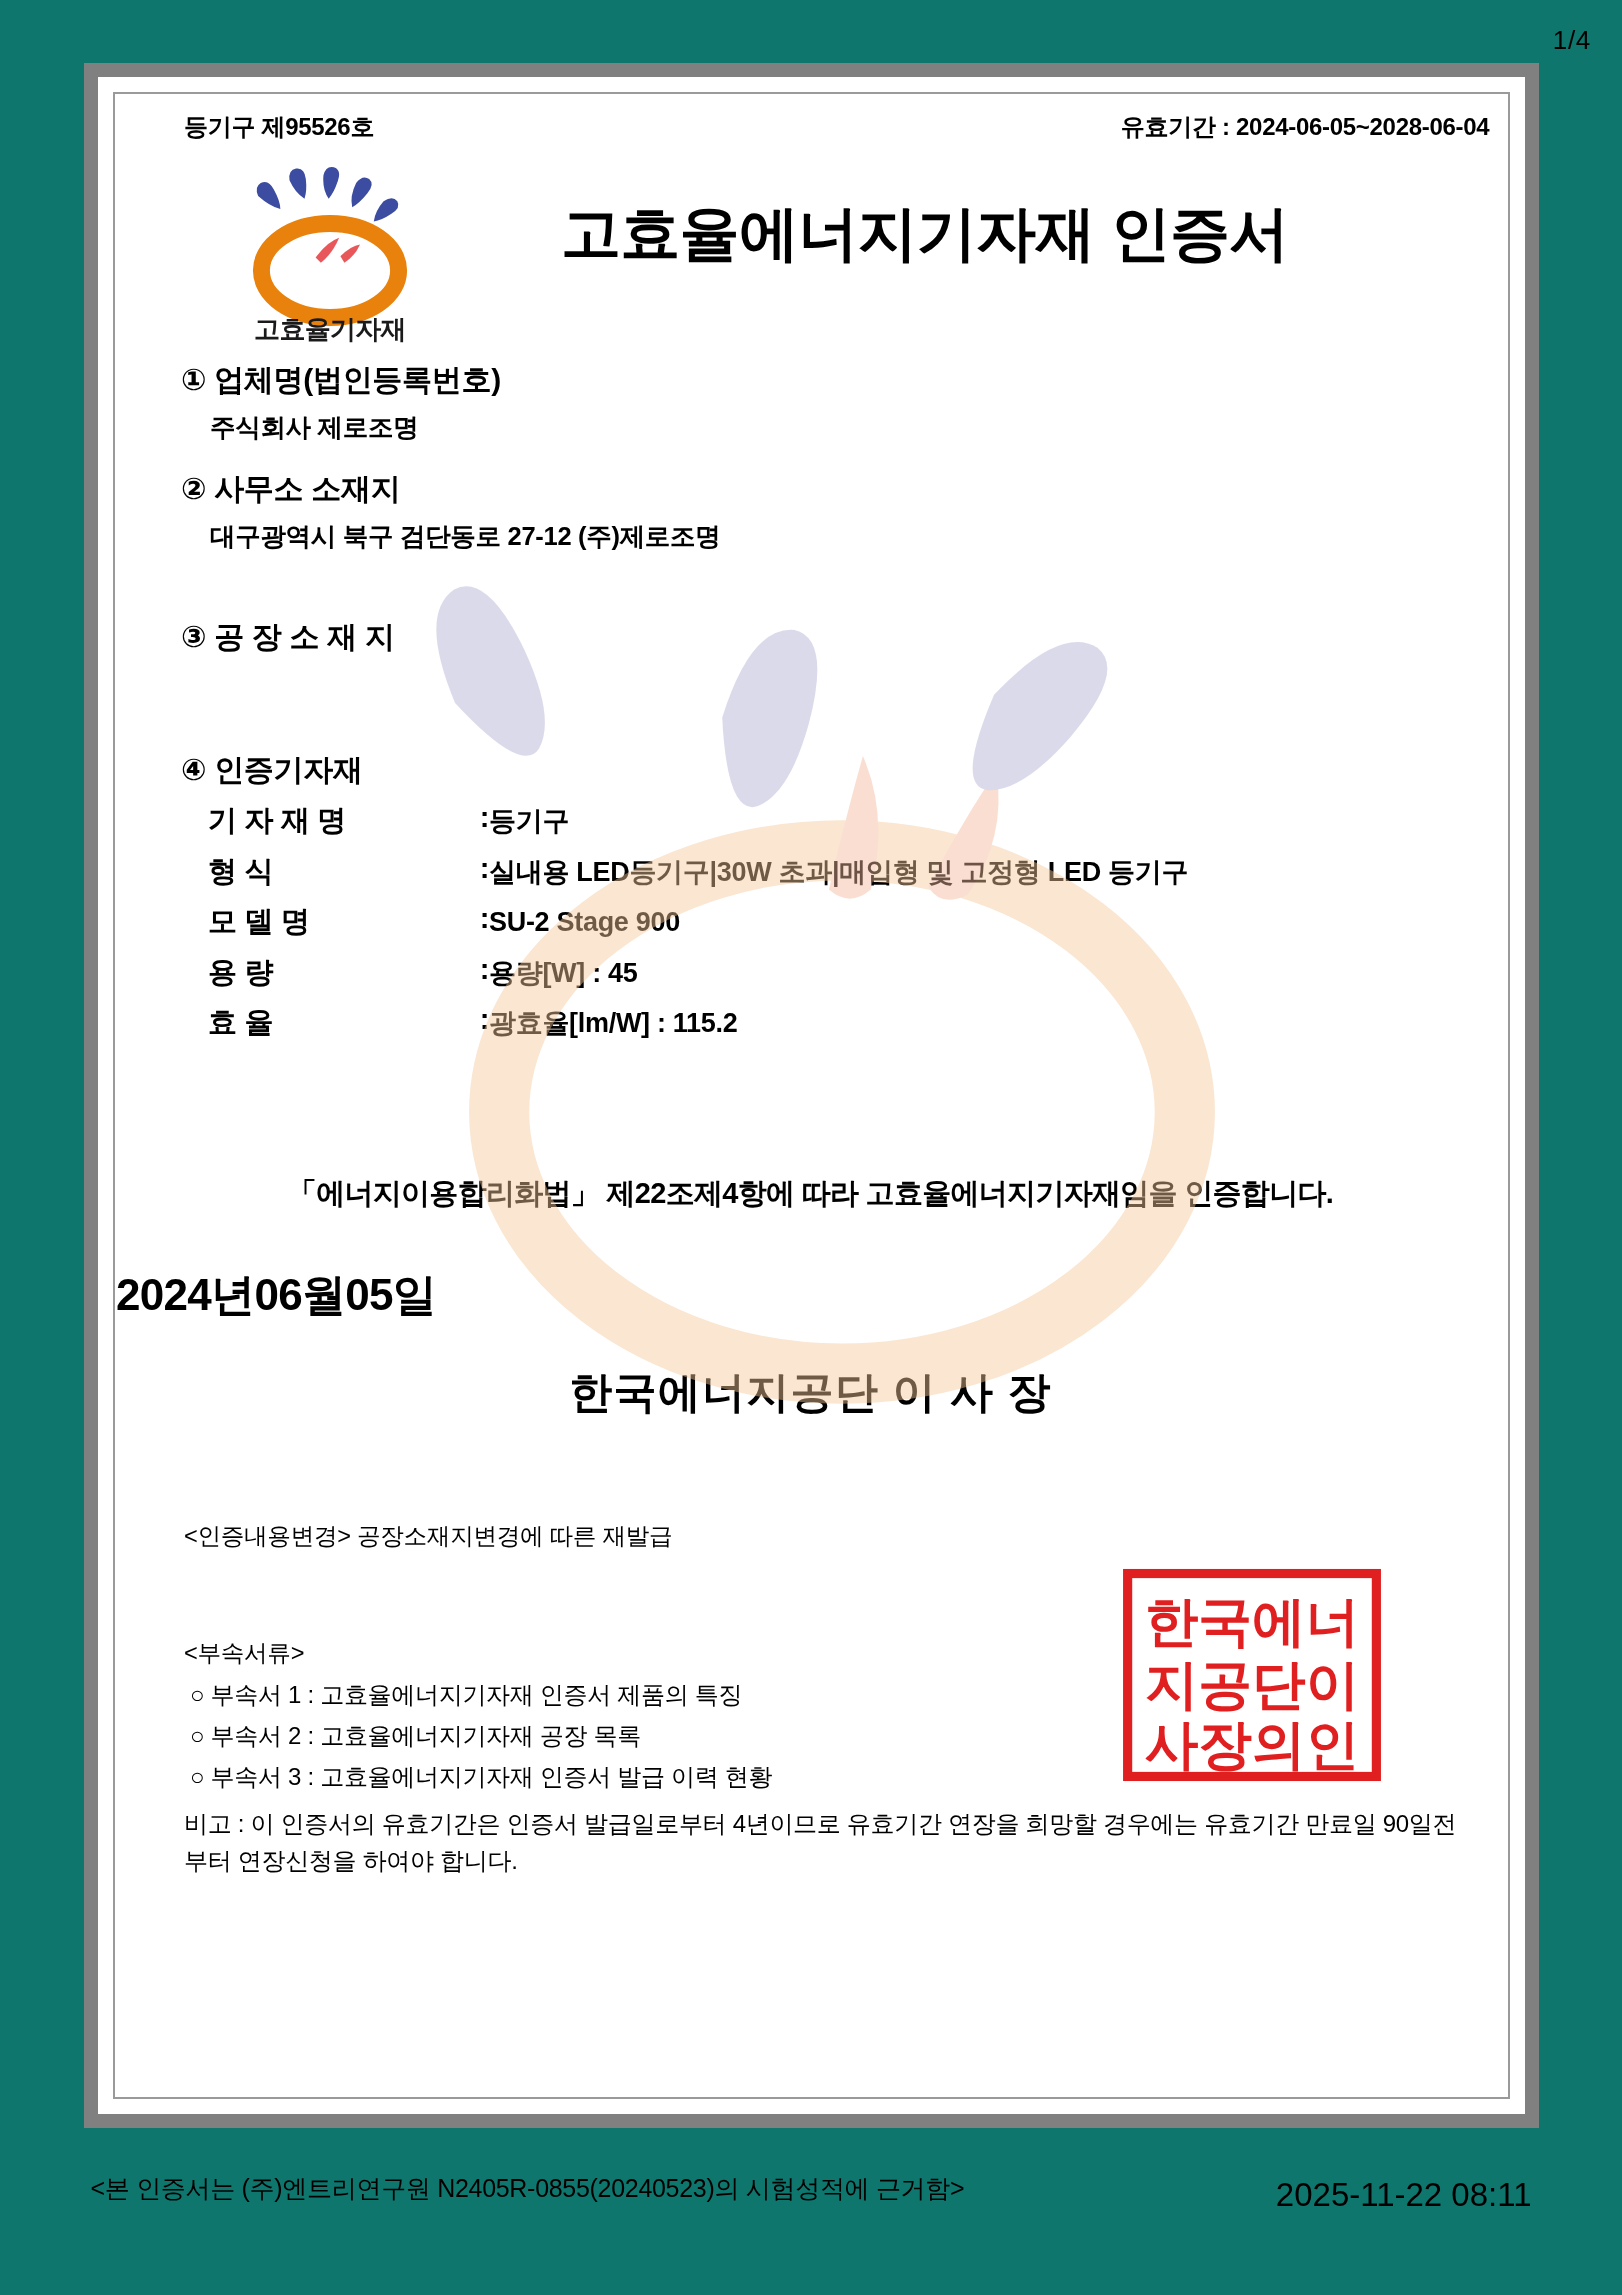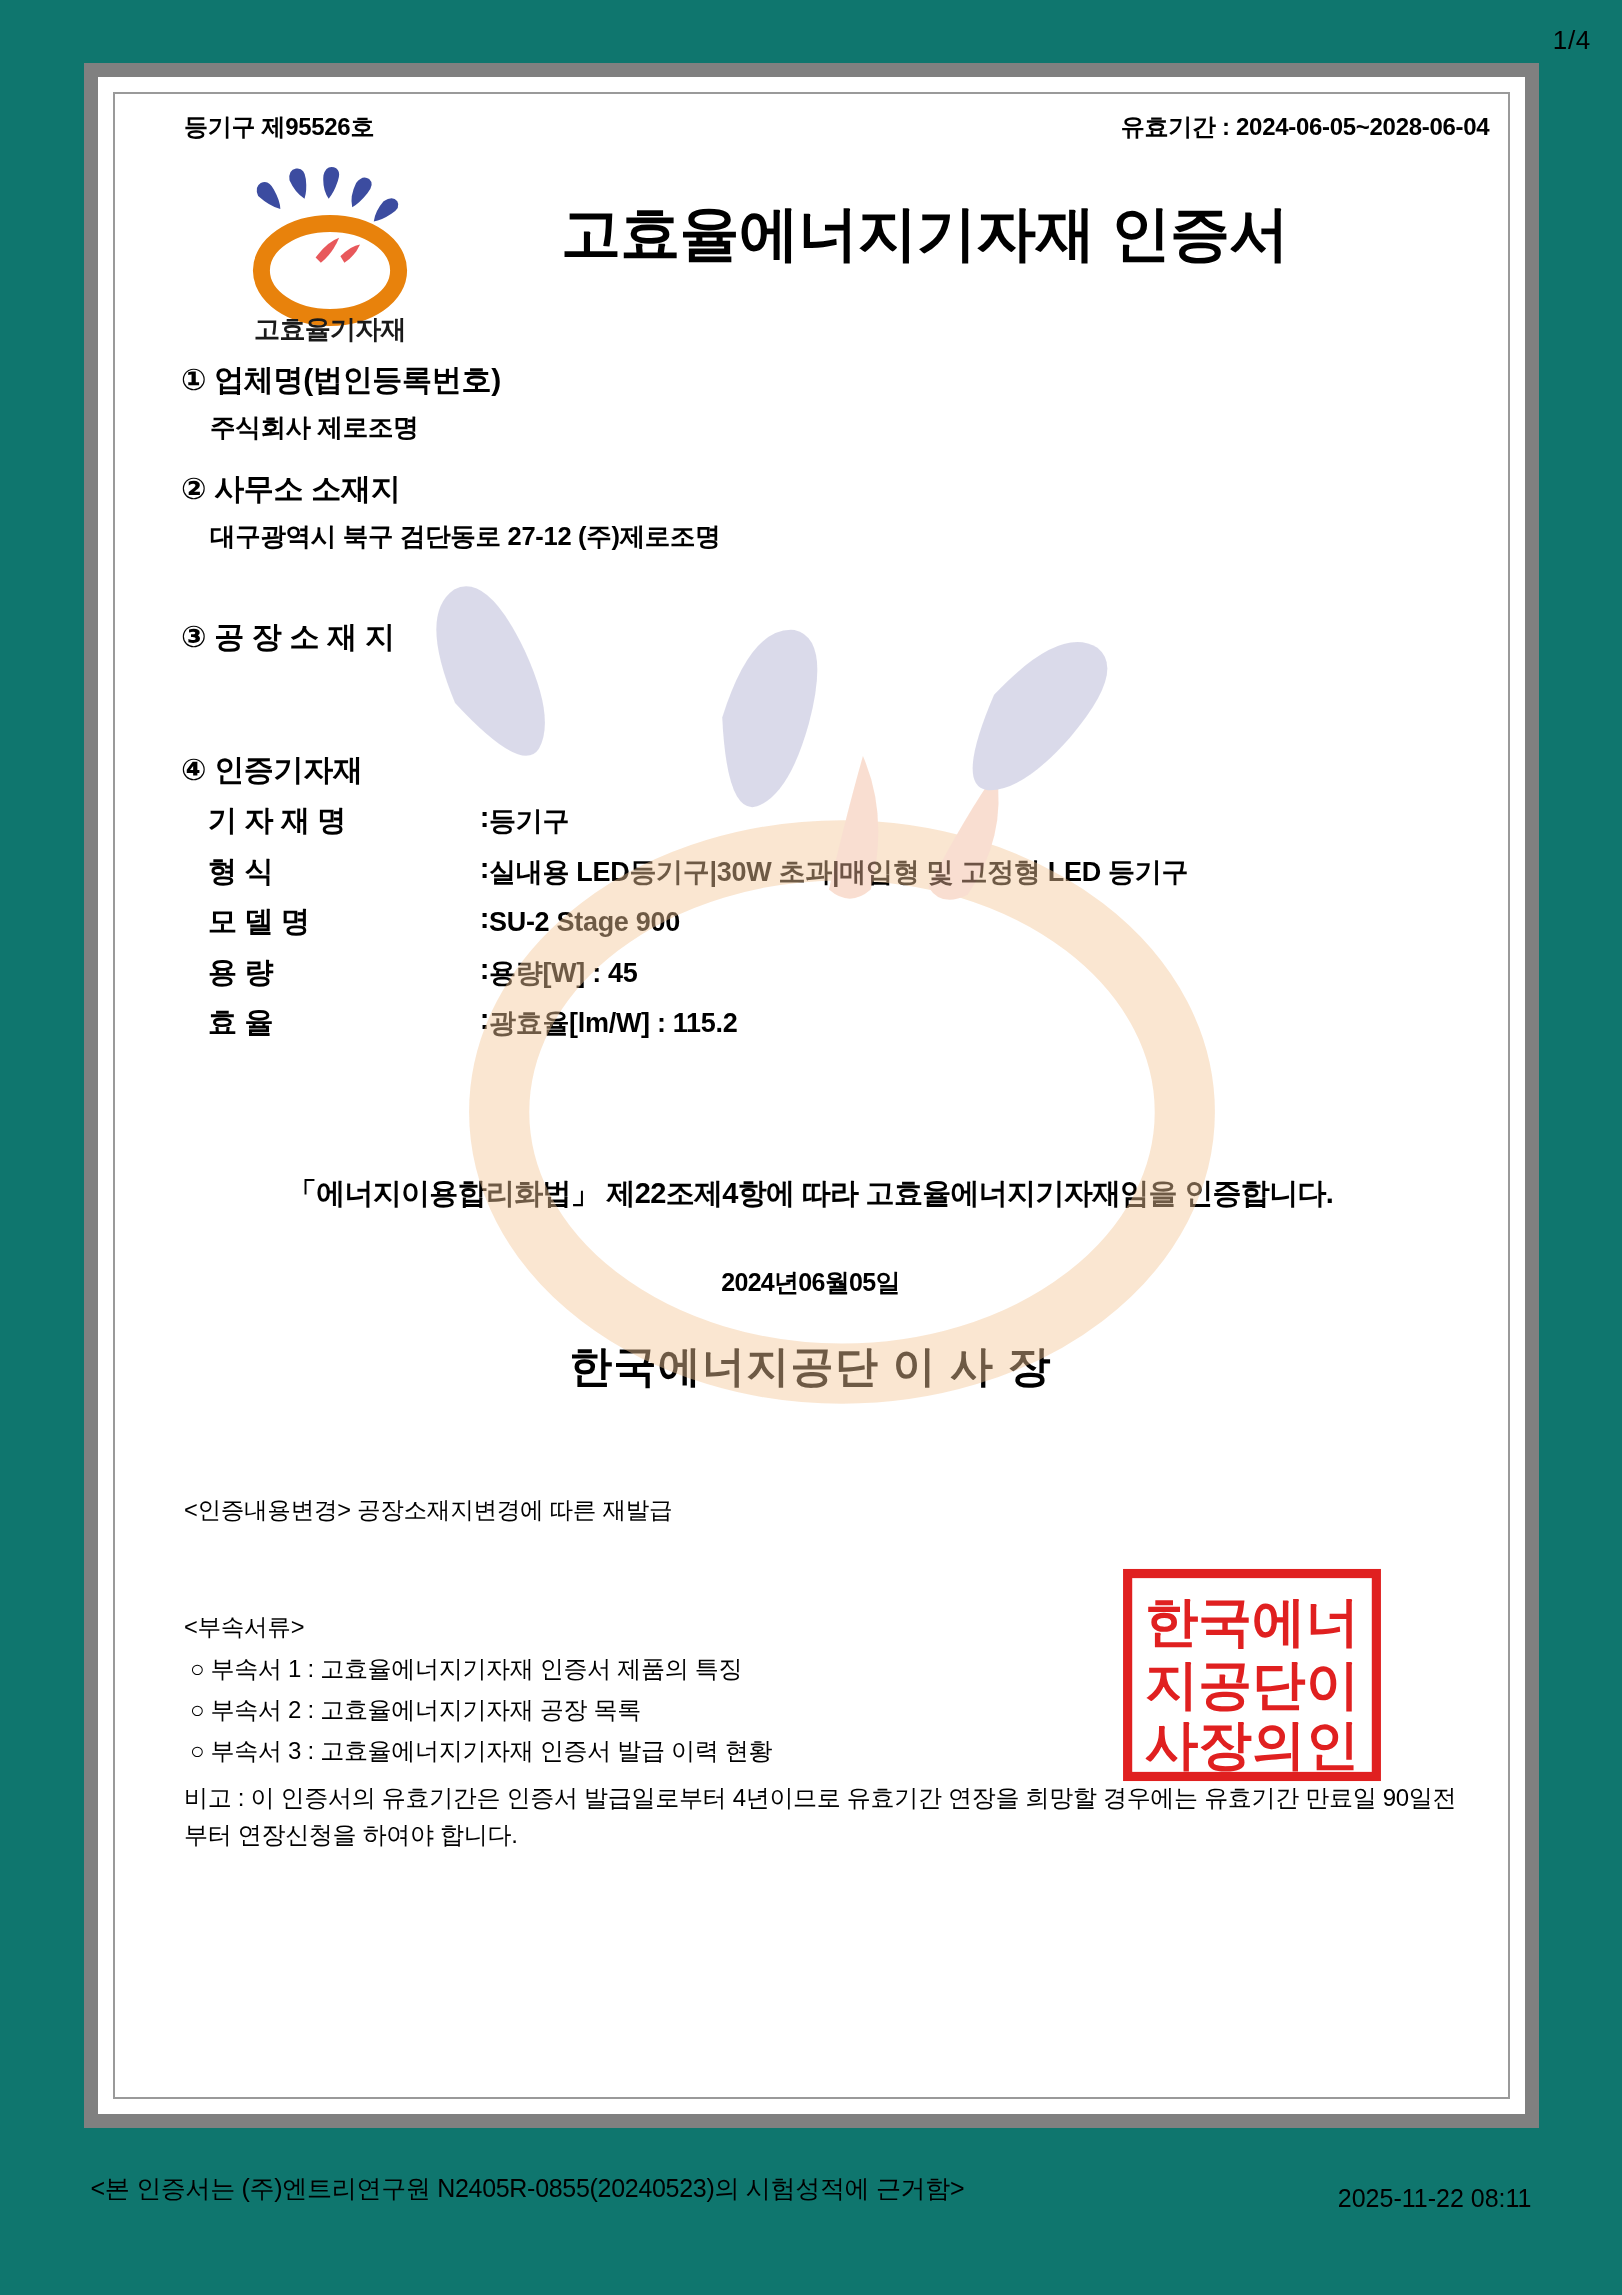--- a/index.html
+++ b/index.html
@@ -176,23 +176,22 @@
 
   
   .statement {
     font-size: 29px;
     font-weight: bold;
     text-align: center;
     letter-spacing: -0.7px;
     white-space: nowrap;
   }
   .date-line {
-    font-size: 25px;
-    font-weight: bold;
-    text-align: center;
+    font-size: 44px;
+    font-weight: bold;
     letter-spacing: -0.7px;
   }
   .signer {
     font-size: 43px;
     font-weight: bold;
     text-align: center;
     letter-spacing: 1.3px;
     white-space: nowrap;
   }
 
@@ -242,22 +241,22 @@
   .footer-left {
     position: absolute;
     left: 6.5px;
     top: 0;
     font-size: 25px;
     letter-spacing: -0.3px;
   }
   .footer-right {
     position: absolute;
     right: 6.5px;
-    top: 12px;
-    font-size: 25px;
+    top: 4px;
+    font-size: 33px;
     letter-spacing: 0px;
     margin-left: 13px;
   }
 </style>
 </head>
 <body>
 
 <div id="page">
 
   <div class="page-num">1/4</div>

